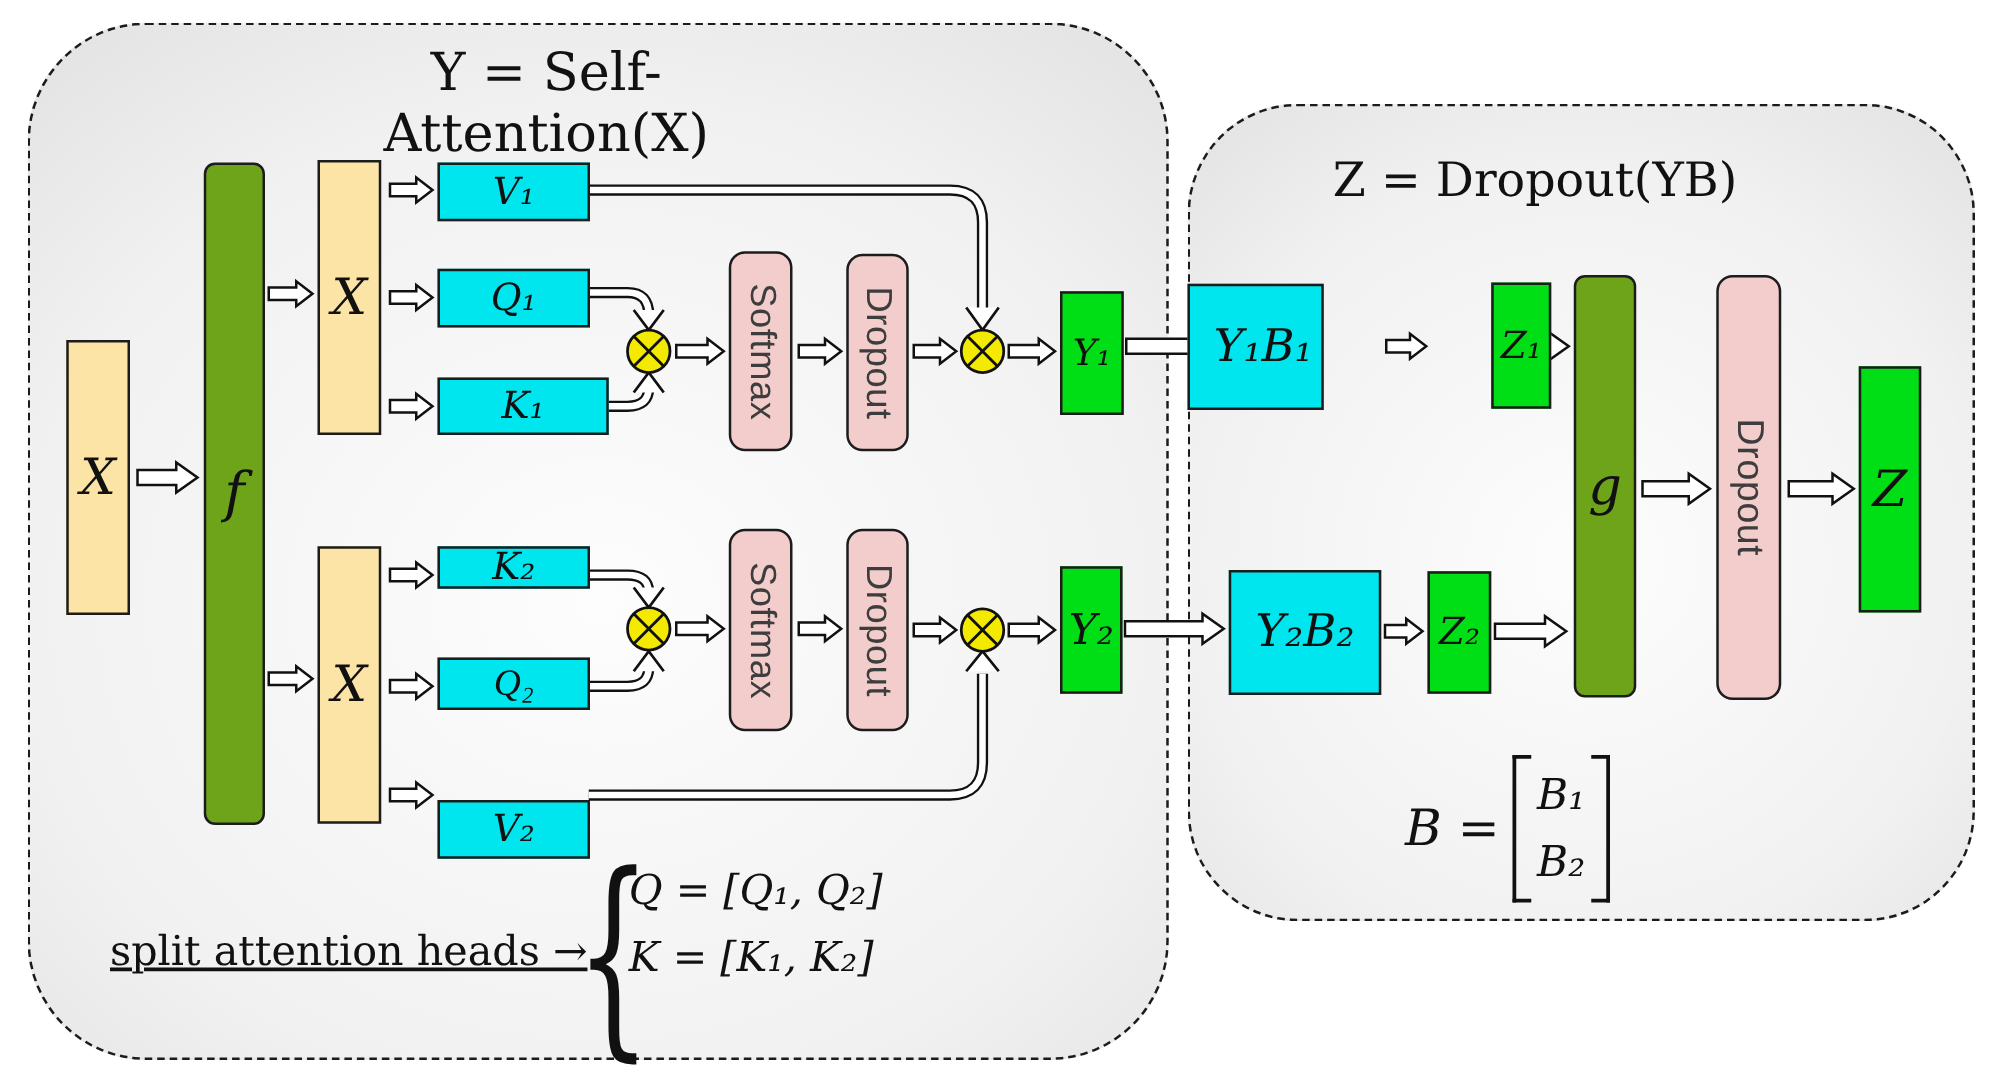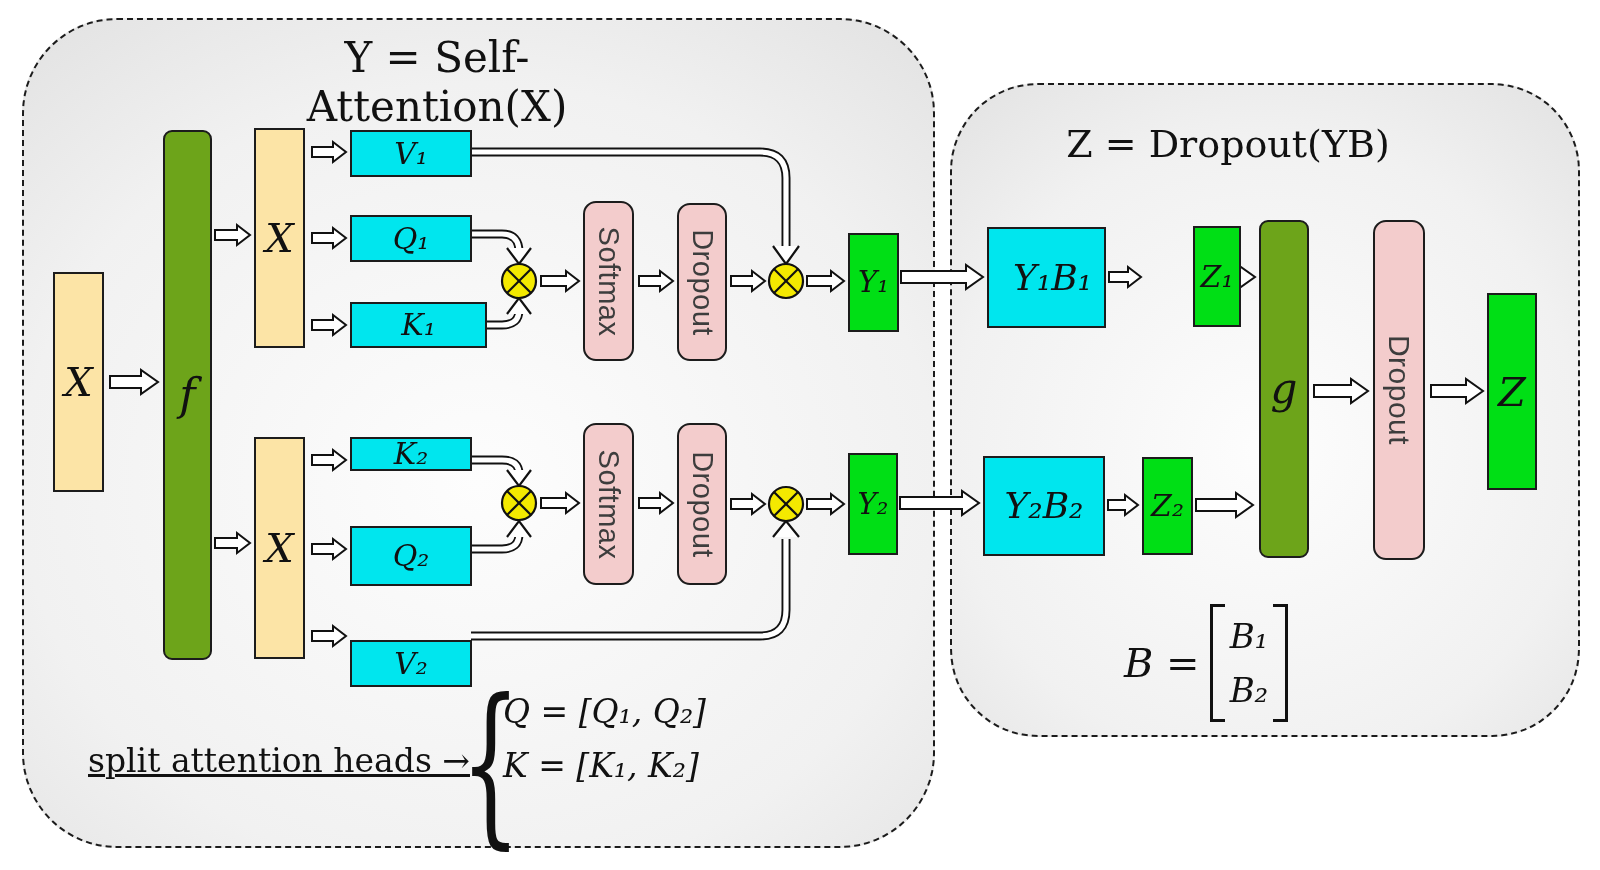--- a/index.html
+++ b/index.html
@@ -144,40 +144,40 @@
 
   <div class="box tan" style="left:53px;  top:272px; width:51px;  height:220px; font-size:40px;">X</div>
   <div class="box olive" style="left:163px; top:130px; width:49px;  height:530px; font-size:44px;">f</div>
   <div class="box tan" style="left:254px; top:128px; width:51px;  height:220px; font-size:40px;">X</div>
   <div class="box tan" style="left:254px; top:437px; width:51px;  height:222px; font-size:40px;">X</div>
 
   <div class="box cyan" style="left:350px; top:130px; width:122px; height:47px; font-size:30px;">V₁</div>
   <div class="box cyan" style="left:350px; top:215px; width:122px; height:47px; font-size:30px;">Q₁</div>
   <div class="box cyan" style="left:350px; top:302px; width:137px; height:46px; font-size:30px;">K₁</div>
   <div class="box cyan" style="left:350px; top:437px; width:122px; height:34px; font-size:30px;">K₂</div>
-  <div class="box cyan" style="left:350px; top:526px; width:122px; height:60px; font-size:30px;">Q₂</div>
+  <div class="box cyan" style="left:350px; top:526px; width:122px; height:42px; font-size:30px;font-family:Liberation Serif, serif;">Q₂</div>
   <div class="box cyan" style="left:350px; top:640px; width:122px; height:47px; font-size:30px;">V₂</div>
 
   <div class="box pink" style="left:583px; top:201px; width:51px; height:160px;">
     <span class="vlabel" style="font-size:29px;">Softmax</span>
   </div>
   <div class="box pink" style="left:677px; top:203px; width:50px; height:158px;">
     <span class="vlabel" style="font-size:29px;">Dropout</span>
   </div>
   <div class="box pink" style="left:583px; top:423px; width:51px; height:162px;">
     <span class="vlabel" style="font-size:29px;">Softmax</span>
   </div>
   <div class="box pink" style="left:677px; top:423px; width:50px; height:162px;">
     <span class="vlabel" style="font-size:29px;">Dropout</span>
   </div>
 
   <div class="box green" style="left:848px; top:233px; width:51px; height:99px;  font-size:29px;">Y₁</div>
-  <div class="box green" style="left:848px; top:453px; width:50px; height:102px; font-size:29px;">Y₂</div>
-
-  <div class="box cyan" style="left:987px;  top:227px; width:119px; height:101px; font-size:36px;padding-left:12px;">Y₁B₁</div>
+  <div class="box green" style="left:848px; top:453px; width:50px; height:102px; font-size:34px;">Y₂</div>
+
+  <div class="box cyan" style="left:950px;  top:227px; width:109px; height:101px; font-size:36px;padding-left:12px;">Y₁B₁</div>
   <div class="box green" style="left:1145px; top:226px; width:48px;  height:101px; font-size:30px;margin-left:48px;">Z₁</div>
   <div class="box cyan" style="left:983px;  top:456px; width:122px; height:100px; font-size:36px;">Y₂B₂</div>
   <div class="box green" style="left:1142px; top:457px; width:51px;  height:98px;  font-size:30px;">Z₂</div>
   <div class="box olive" style="left:1259px; top:220px; width:50px;  height:338px; font-size:42px;">g</div>
   <div class="box pink" style="left:1373px; top:220px; width:52px;  height:340px;">
     <span class="vlabel" style="font-size:30px;">Dropout</span>
   </div>
   <div class="box green" style="left:1487px; top:293px; width:50px; height:197px; font-size:40px;">Z</div>
 
   <div class="eqtext" style="left:88px; top:741px; font-size:33px;text-decoration:underline;">split attention heads →</div>

